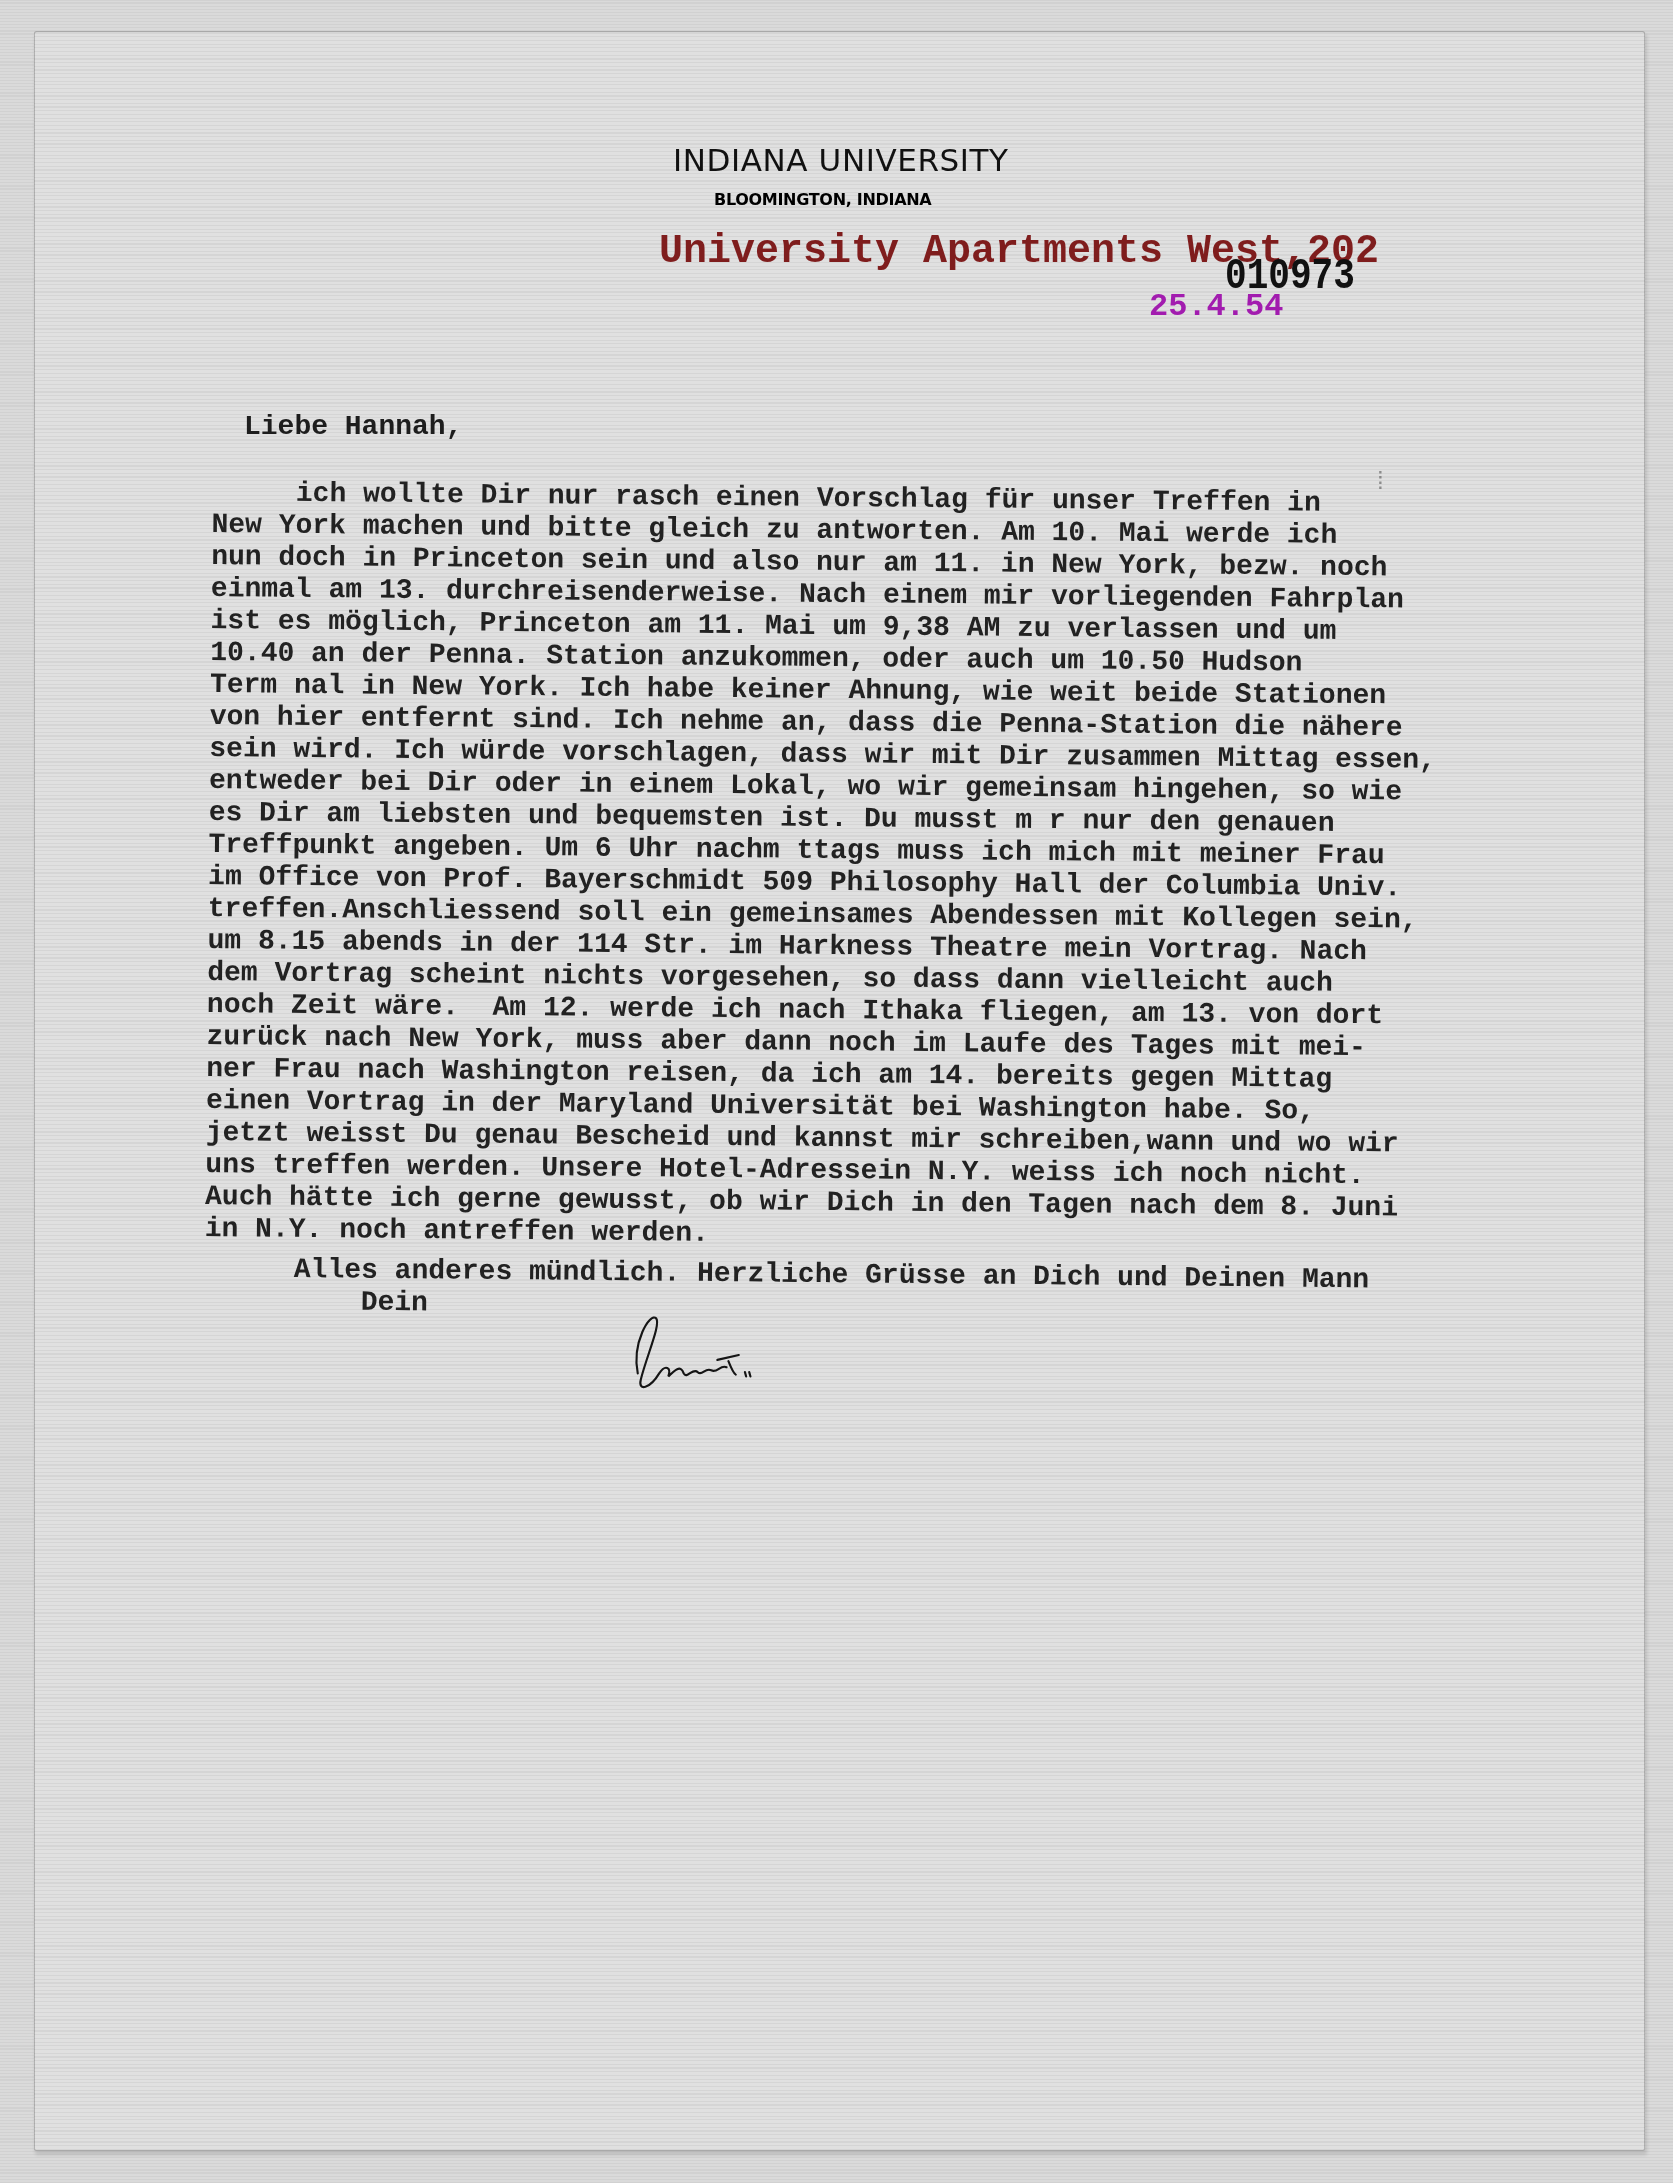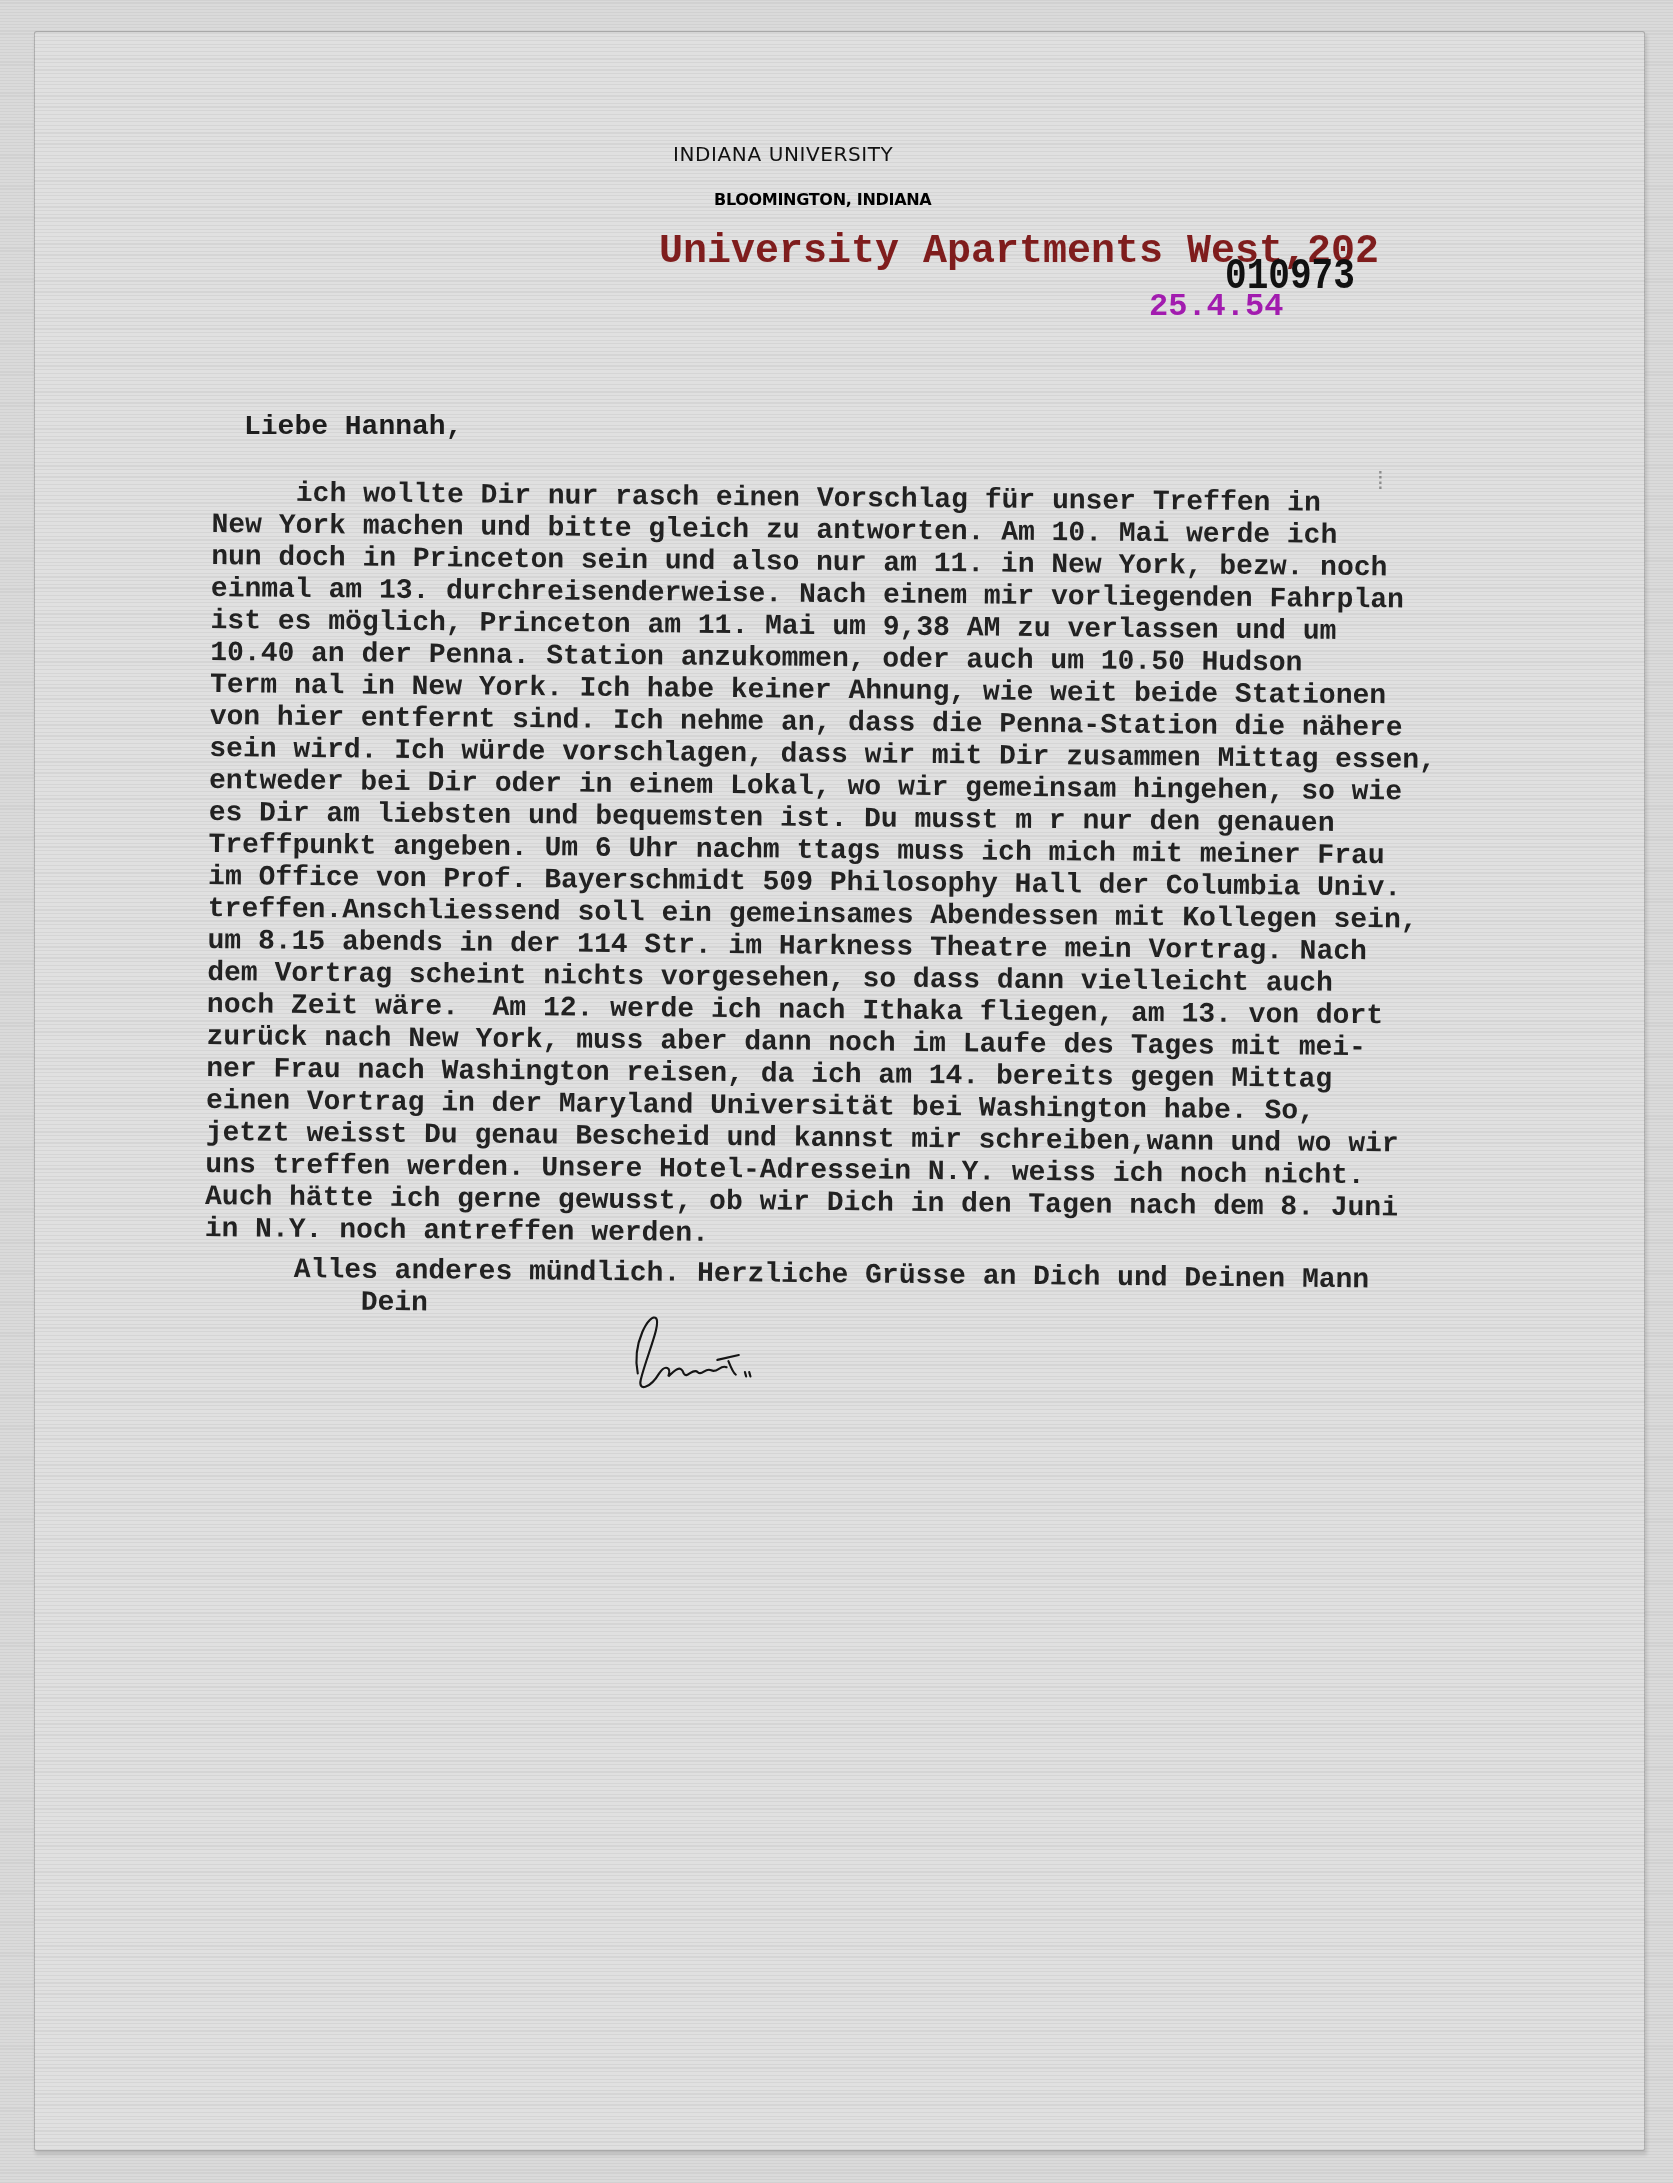--- a/index.html
+++ b/index.html
@@ -13,21 +13,21 @@
   .sheet {
     position:absolute; left:34px; top:31px; width:1609px; height:2118px;
     border:1.8px solid rgba(90,90,90,0.35);
     border-radius:2.5px;
     background:#dedede;
     background-image: repeating-linear-gradient(0deg, rgba(0,0,0,0.04) 0px, rgba(0,0,0,0.04) 1.2px, rgba(255,255,255,0.05) 1.2px, rgba(255,255,255,0.05) 3.7px);
     box-shadow: 1.2px 3.7px 3.7px rgba(0,0,0,0.12);
   }
   .lh-title {
     position:absolute; left:673px; top:142px;
-    font-family:"DejaVu Sans", sans-serif; font-size:20px; letter-spacing:0.6px; color:#111;
+    font-family:"DejaVu Sans", sans-serif; font-size:31px; letter-spacing:0.6px; color:#111;
   }
   .lh-sub {
     position:absolute; left:714px; top:190px;
     font-family:"DejaVu Sans", sans-serif; font-weight:bold; font-size:16px; letter-spacing:-0.3px; color:#000000;text-align:right;
   }
   .addr {
     position:absolute; left:659px; top:229px; font-size:40px; font-weight:bold; color:#7f1d1d;
   }
   .archive-no {
     position:absolute; left:1225px; top:251px; font-size:44px; font-weight:bold; color:#111;

